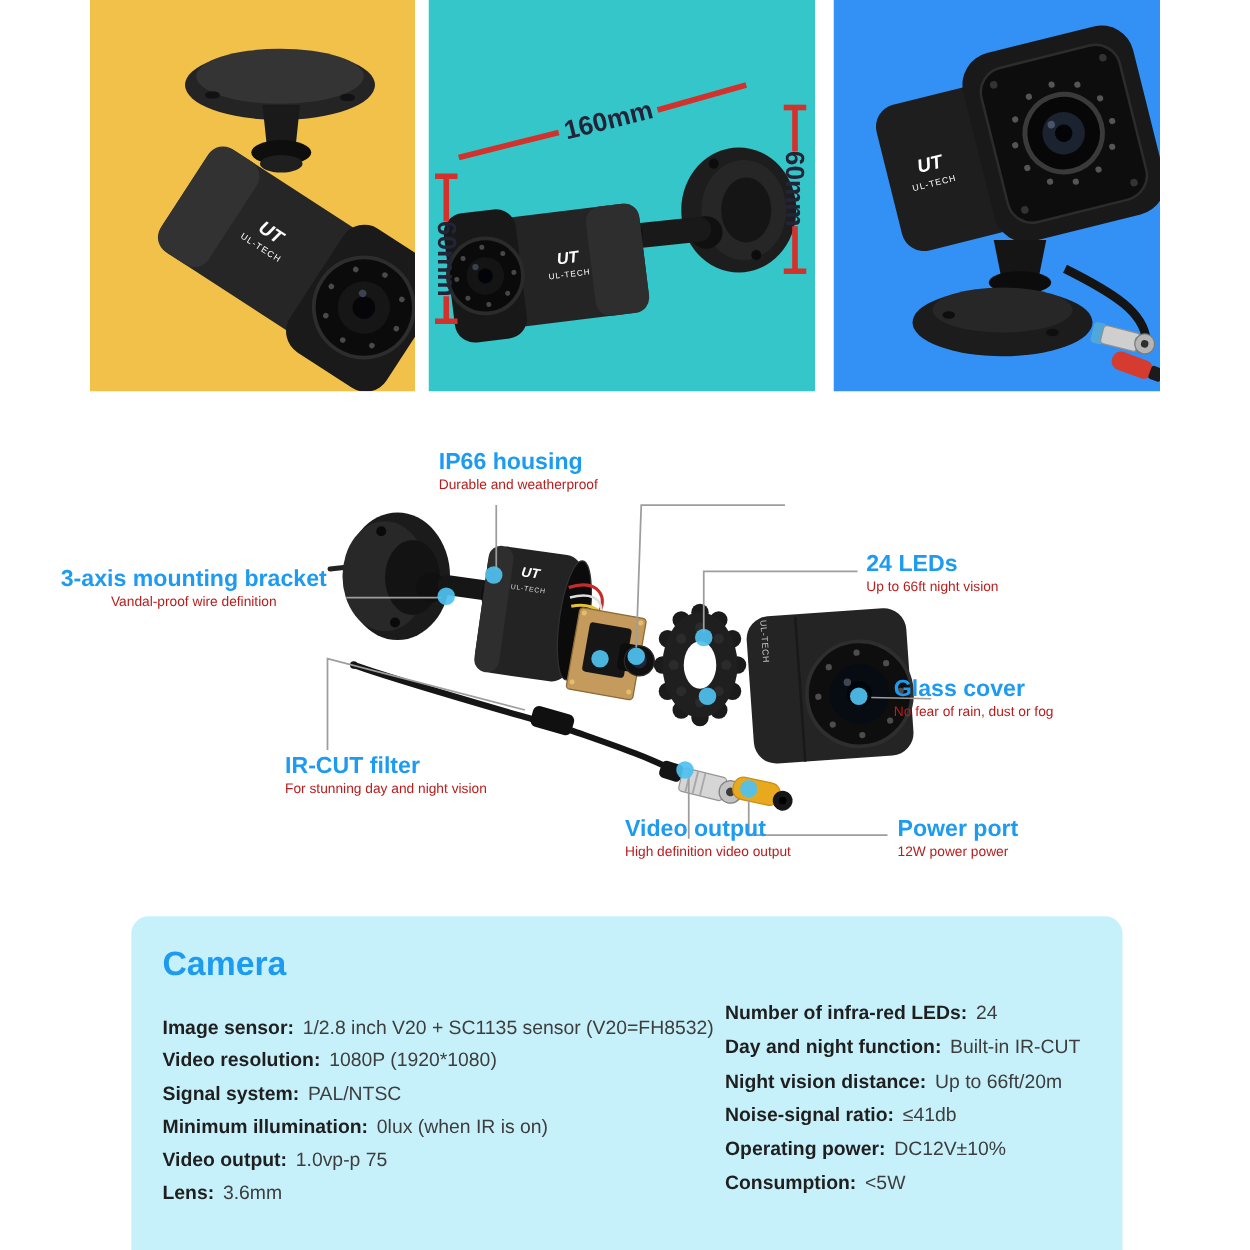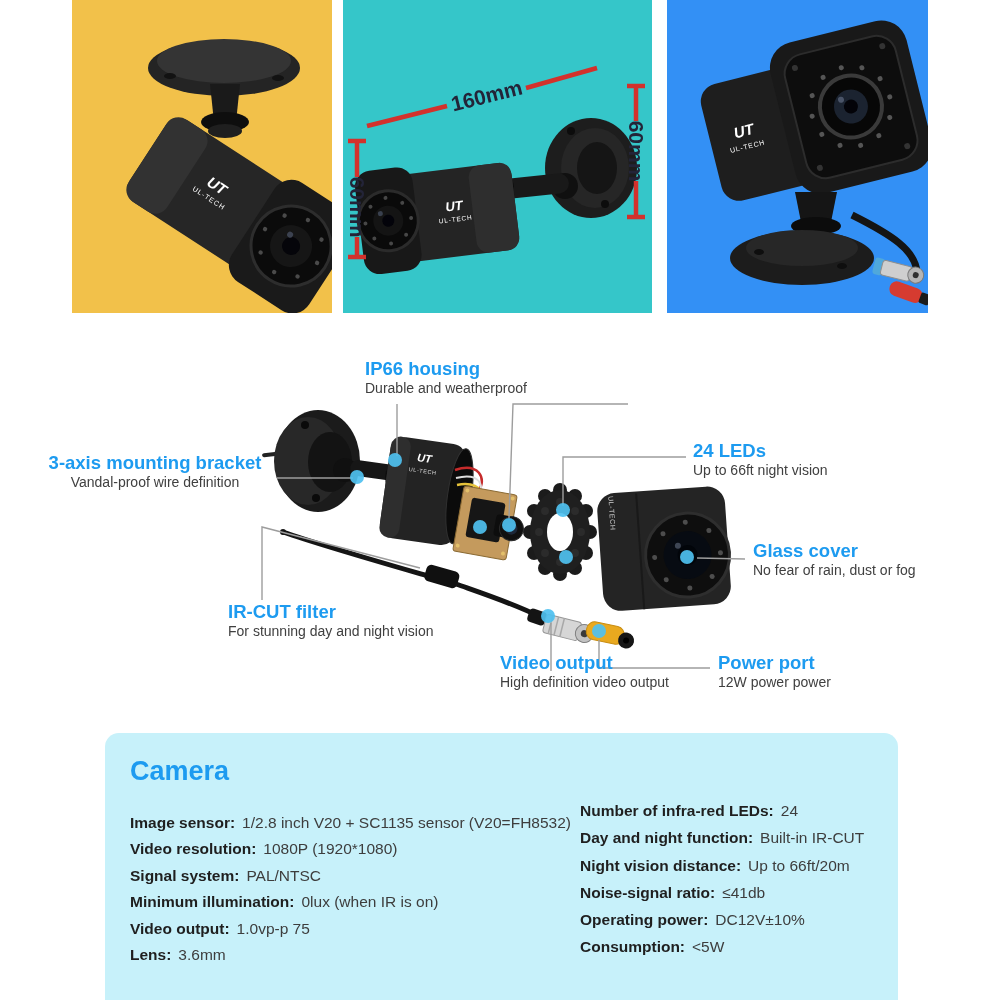--- a/index.html
+++ b/index.html
@@ -11,25 +11,25 @@
   
   .panel{position:absolute;top:0;height:313px;overflow:hidden;}
   .p1{left:72px;width:260px;background:#F2C14A;}
   .p2{left:343px;width:309px;background:#35C6C9;}
   .p3{left:667px;width:261px;background:#3390F5;}
 
   
   .diagram-art{position:absolute;left:0;top:320px;width:1000px;height:415px;}
   .callout{position:absolute;white-space:nowrap;}
   .co-title{font-size:18.5px;font-weight:700;color:#1D9BF0;line-height:21px;}
-  .co-sub{font-size:14px;color:#404040;line-height:18px;}
-  .co-ip66{left:365px;top:358px;}
+  .co-sub{font-size:11px;color:#b91c1c;line-height:18px;}
+  .co-ip66{left:351px;top:358px;}
   .co-lens{left:635px;top:392px;}
   .co-leds{left:693px;top:440px;}
-  .co-glass{left:753px;top:540px;}
+  .co-glass{left:715px;top:540px;}
   .co-bracket{left:40px;top:452px;width:230px;text-align:center;}
   .co-ircut{left:228px;top:601px;}
   .co-video{left:500px;top:652px;}
   .co-power{left:718px;top:652px;}
 
   
   .specs{position:absolute;left:105px;top:733px;width:793px;height:280px;
          background:#C7F1FA;border-radius:14px;}
   .specs-title{position:absolute;left:25px;top:23px;margin:0;
                font-size:27px;font-weight:600;color:#1D9BF0;}

